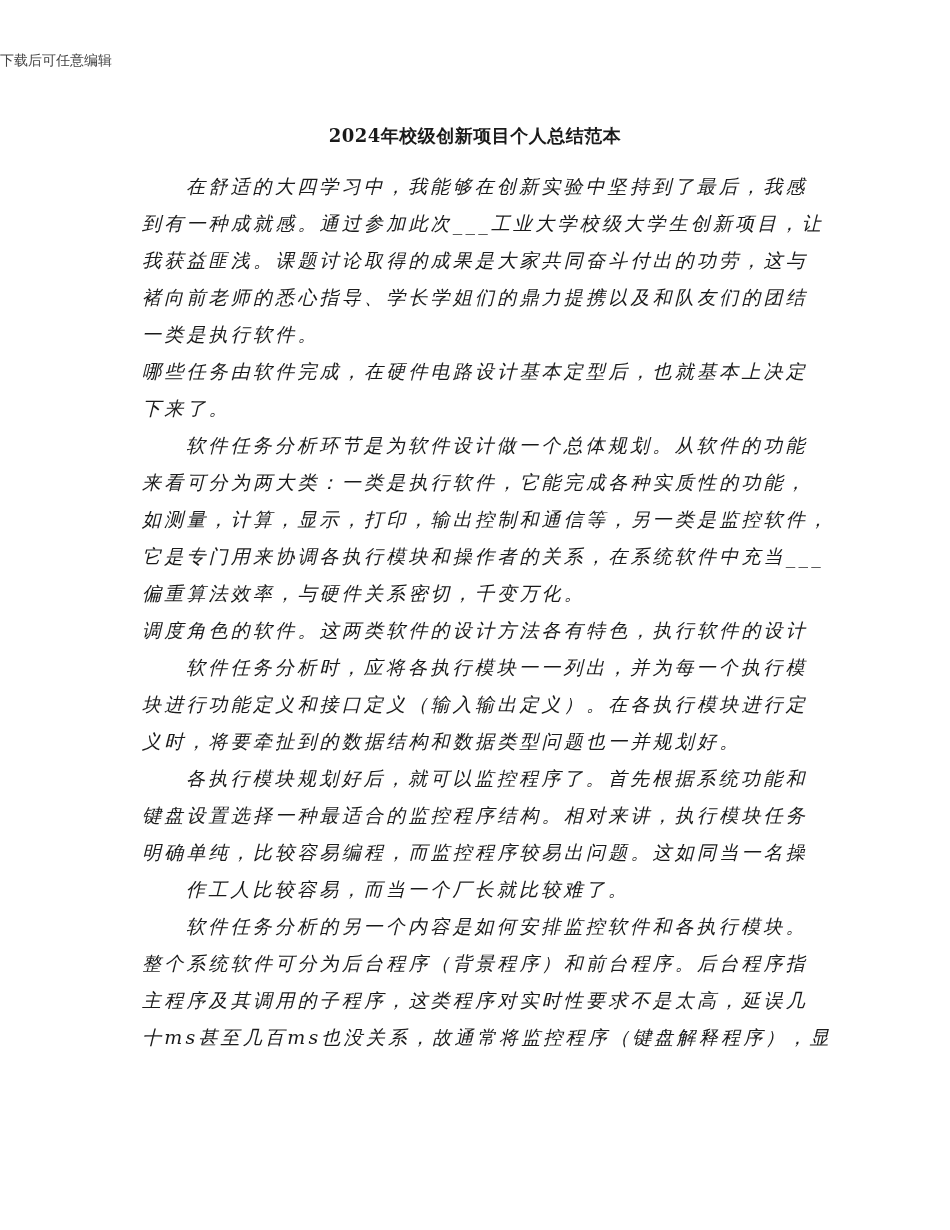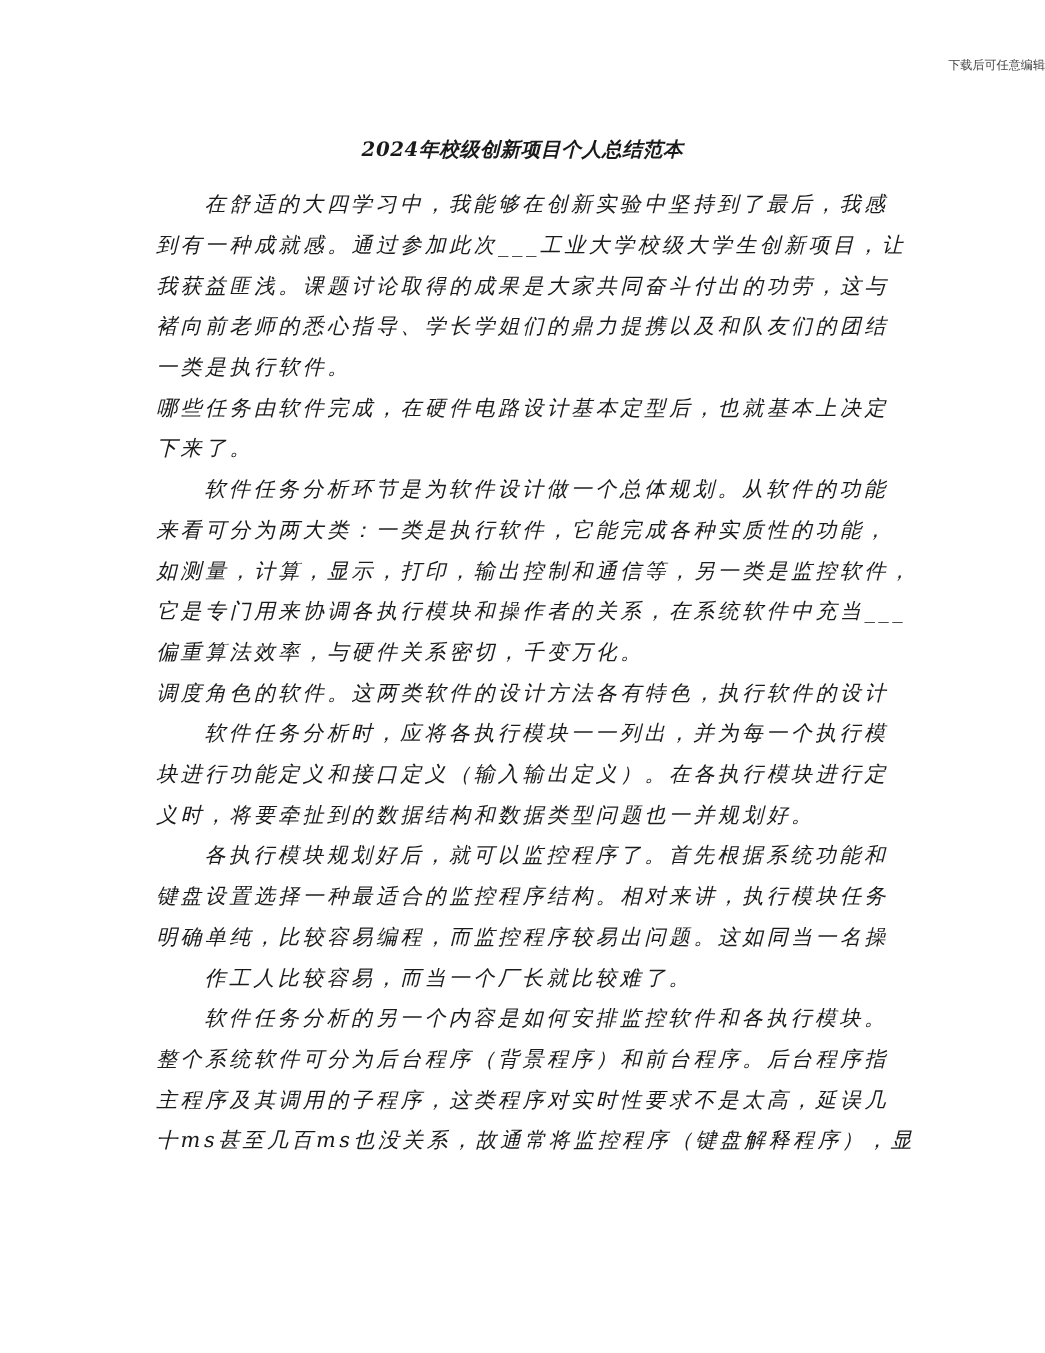--- a/index.html
+++ b/index.html
@@ -1,21 +1,21 @@
 <!DOCTYPE html>
 <html><head>
 <meta charset="utf-8">
 <style>
   html, body { margin: 0; padding: 0; background: #ffffff; }
   body { width: 950px; height: 1230px; position: relative; overflow: hidden;
          font-family: "DejaVu Serif", "Liberation Serif", serif; color: #1a1a1a; }
-  .header { position: absolute; top: 52px; left: 0; width: 950px; text-align: right;
-            font-size: 11px; color: #444; font-family: "DejaVu Sans", sans-serif; }
+  .header { position: absolute; top: 52px; left: 0; width: 950px; text-align: left;
+            font-size: 14px; color: #444; font-family: "DejaVu Sans", sans-serif; }
   .title { position: absolute; top: 124px; left: 0; width: 950px; text-align: center;
-           font-size: 18px; font-weight: bold; letter-spacing: 0.5px; font-style: italic; }
+           font-size: 18px; font-weight: bold; letter-spacing: 0.5px; }
   .content { position: absolute; top: 168px; left: 142px; width: 680px; font-style: italic; }
   .line { font-size: 19px; height: 37px; line-height: 37px; white-space: nowrap;
           letter-spacing: 3.2px; text-align: justify; }
   .indent { padding-left: 44px; }
 </style>
 </head>
 <body>
 
 <div class="header">下载后可任意编辑</div>
 

